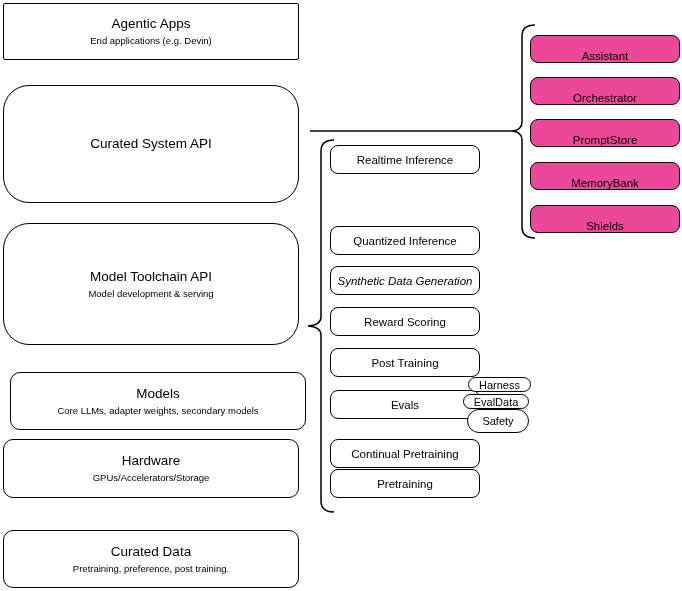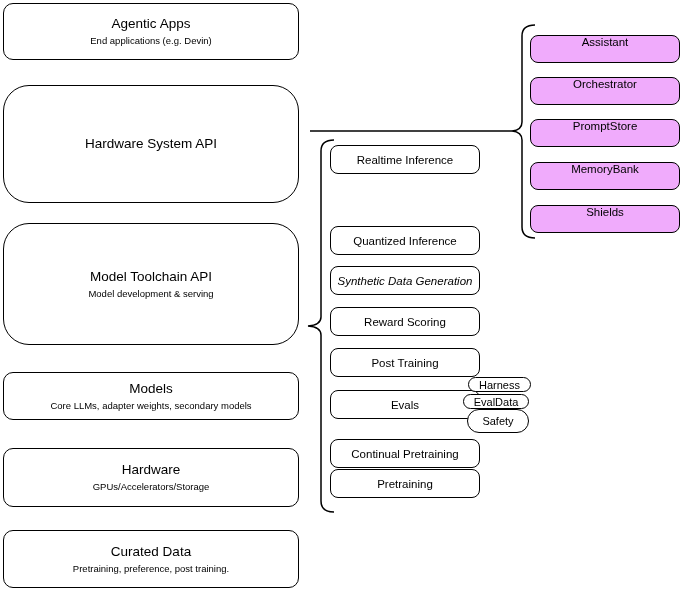--- a/index.html
+++ b/index.html
@@ -46,23 +46,23 @@
   }
   
   .rbox {
     position: absolute;
     left: 530px;
     width: 150px;
     height: 28px;
     box-sizing: border-box;
     border: 1.5px solid #000;
     border-radius: 8px;
-    background: #f0abfc;
+    background: #ec4899;
     display: flex;
-    align-items: flex-start;
+    align-items: flex-end;
     justify-content: center;
     font-size: 11.5px;
   }
   
   .tag {
     position: absolute;
     box-sizing: border-box;
     border: 1.3px solid #000;
     border-radius: 99px;
     background: #fff;
@@ -83,40 +83,40 @@
 <body>
 
 <div class="canvas">
 
   <svg class="overlay" viewBox="0 0 682 591" xmlns="http://www.w3.org/2000/svg">
     <line x1="310" y1="131" x2="512" y2="131" stroke="#000" stroke-width="1.3"></line>
     <path d="M 535 25 Q 522 25 522 36 L 522 122 Q 522 130 512 131 Q 522 132 522 140 L 522 227 Q 522 238 535 238" fill="none" stroke="#000" stroke-width="1.5"></path>
     <path d="M 334 140 Q 321 140 321 151 L 321 317 Q 321 325 308 326 Q 321 327 321 335 L 321 501 Q 321 512 334 512" fill="none" stroke="#000" stroke-width="1.5"></path>
   </svg>
 
-  <div class="lbox" style="top:3px;height:57px;border-radius:10px;">
+  <div class="lbox" style="top:3px;height:57px;border-radius:2px;">
     <div class="ltitle">Agentic Apps</div>
     <div class="lsub">End applications (e.g. Devin)</div>
   </div>
 
   <div class="lbox" style="top:85px;height:118px;border-radius:26px;">
-    <div class="ltitle">Hardware System API</div>
+    <div class="ltitle">Curated System API</div>
   </div>
 
   <div class="lbox" style="top:223px;height:122px;border-radius:26px;">
     <div class="ltitle">Model Toolchain API</div>
     <div class="lsub">Model development &amp; serving</div>
   </div>
 
-  <div class="lbox" style="top:372px;height:48px;border-radius:10px;">
+  <div class="lbox" style="top:372px;height:58px;border-radius:10px;margin-left:7px;">
     <div class="ltitle">Models</div>
     <div class="lsub">Core LLMs, adapter weights, secondary models</div>
   </div>
 
-  <div class="lbox" style="top:448px;height:59px;border-radius:10px;">
+  <div class="lbox" style="top:439px;height:59px;border-radius:10px;">
     <div class="ltitle">Hardware</div>
     <div class="lsub">GPUs/Accelerators/Storage</div>
   </div>
 
   <div class="lbox" style="top:530px;height:58px;border-radius:10px;">
     <div class="ltitle">Curated Data</div>
     <div class="lsub">Pretraining, preference, post training.</div>
   </div>
 
   <div class="mbox" style="top:145px;">

